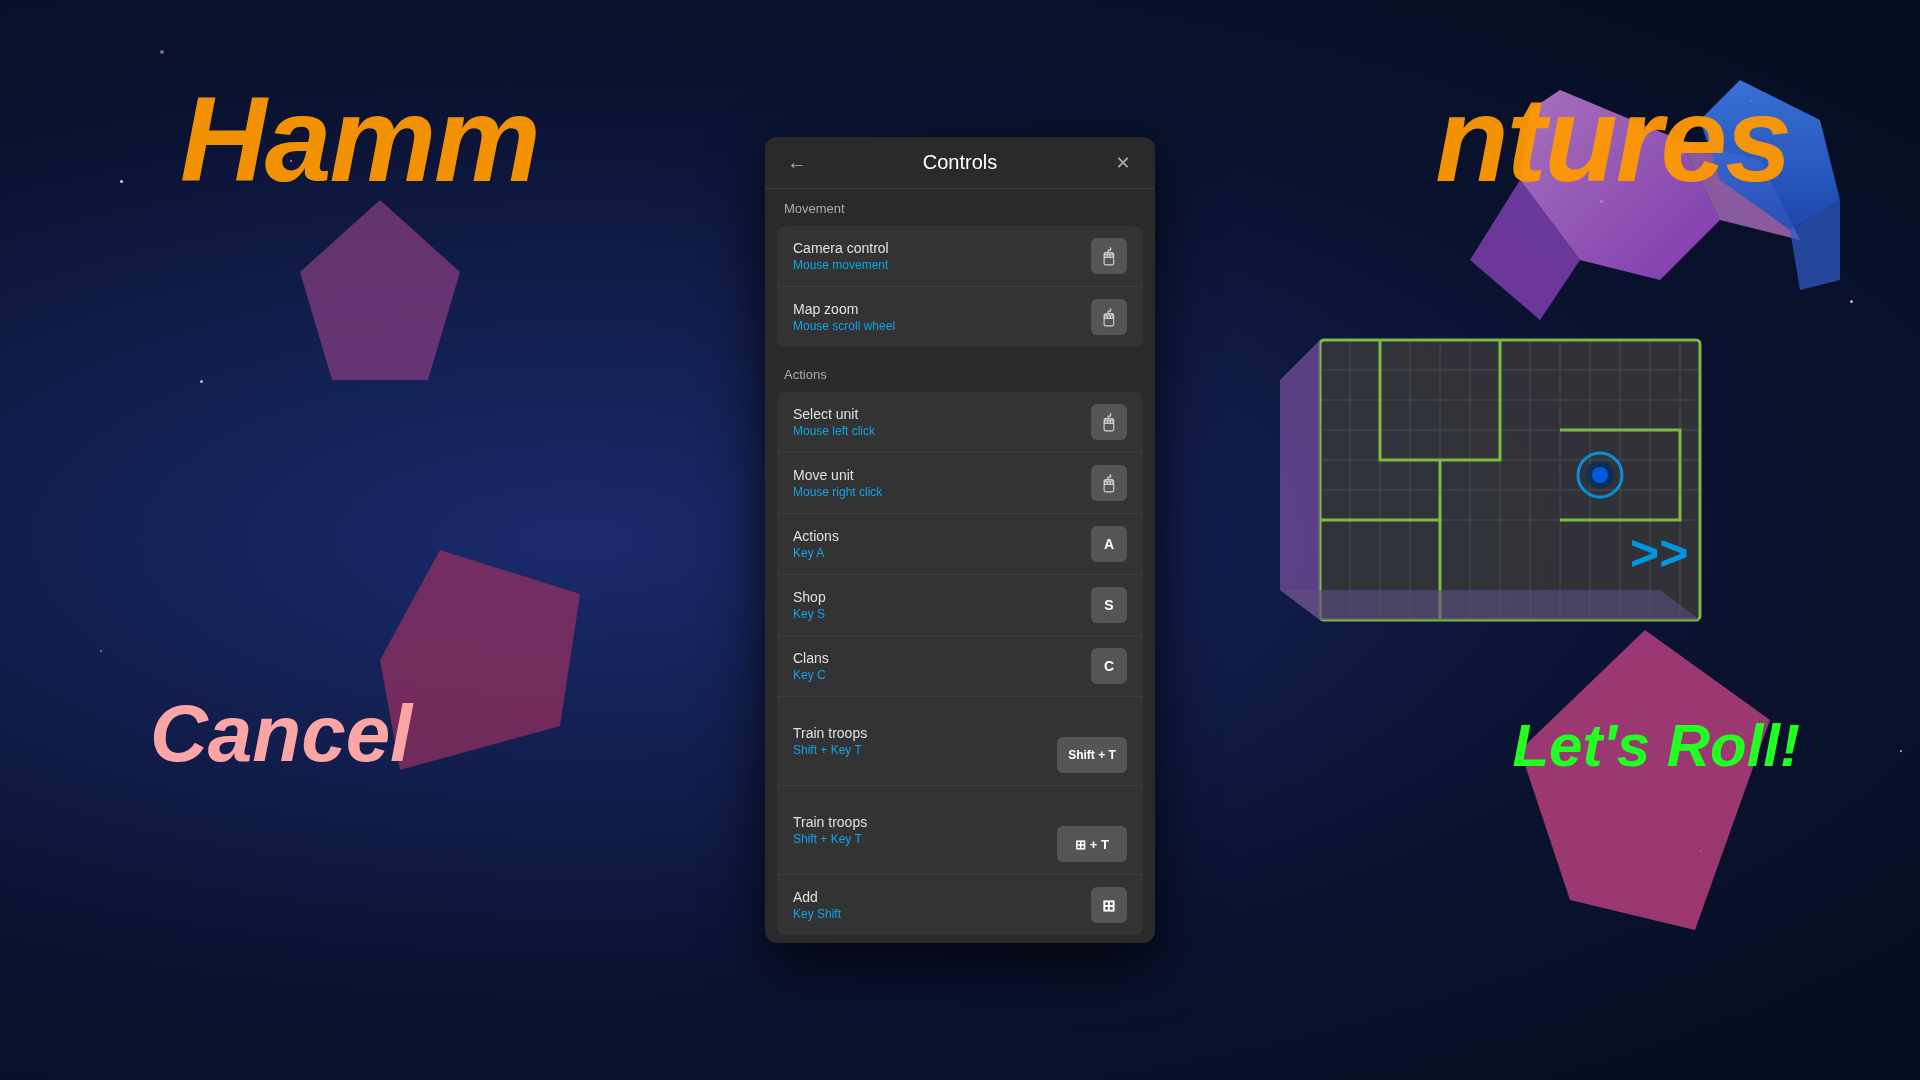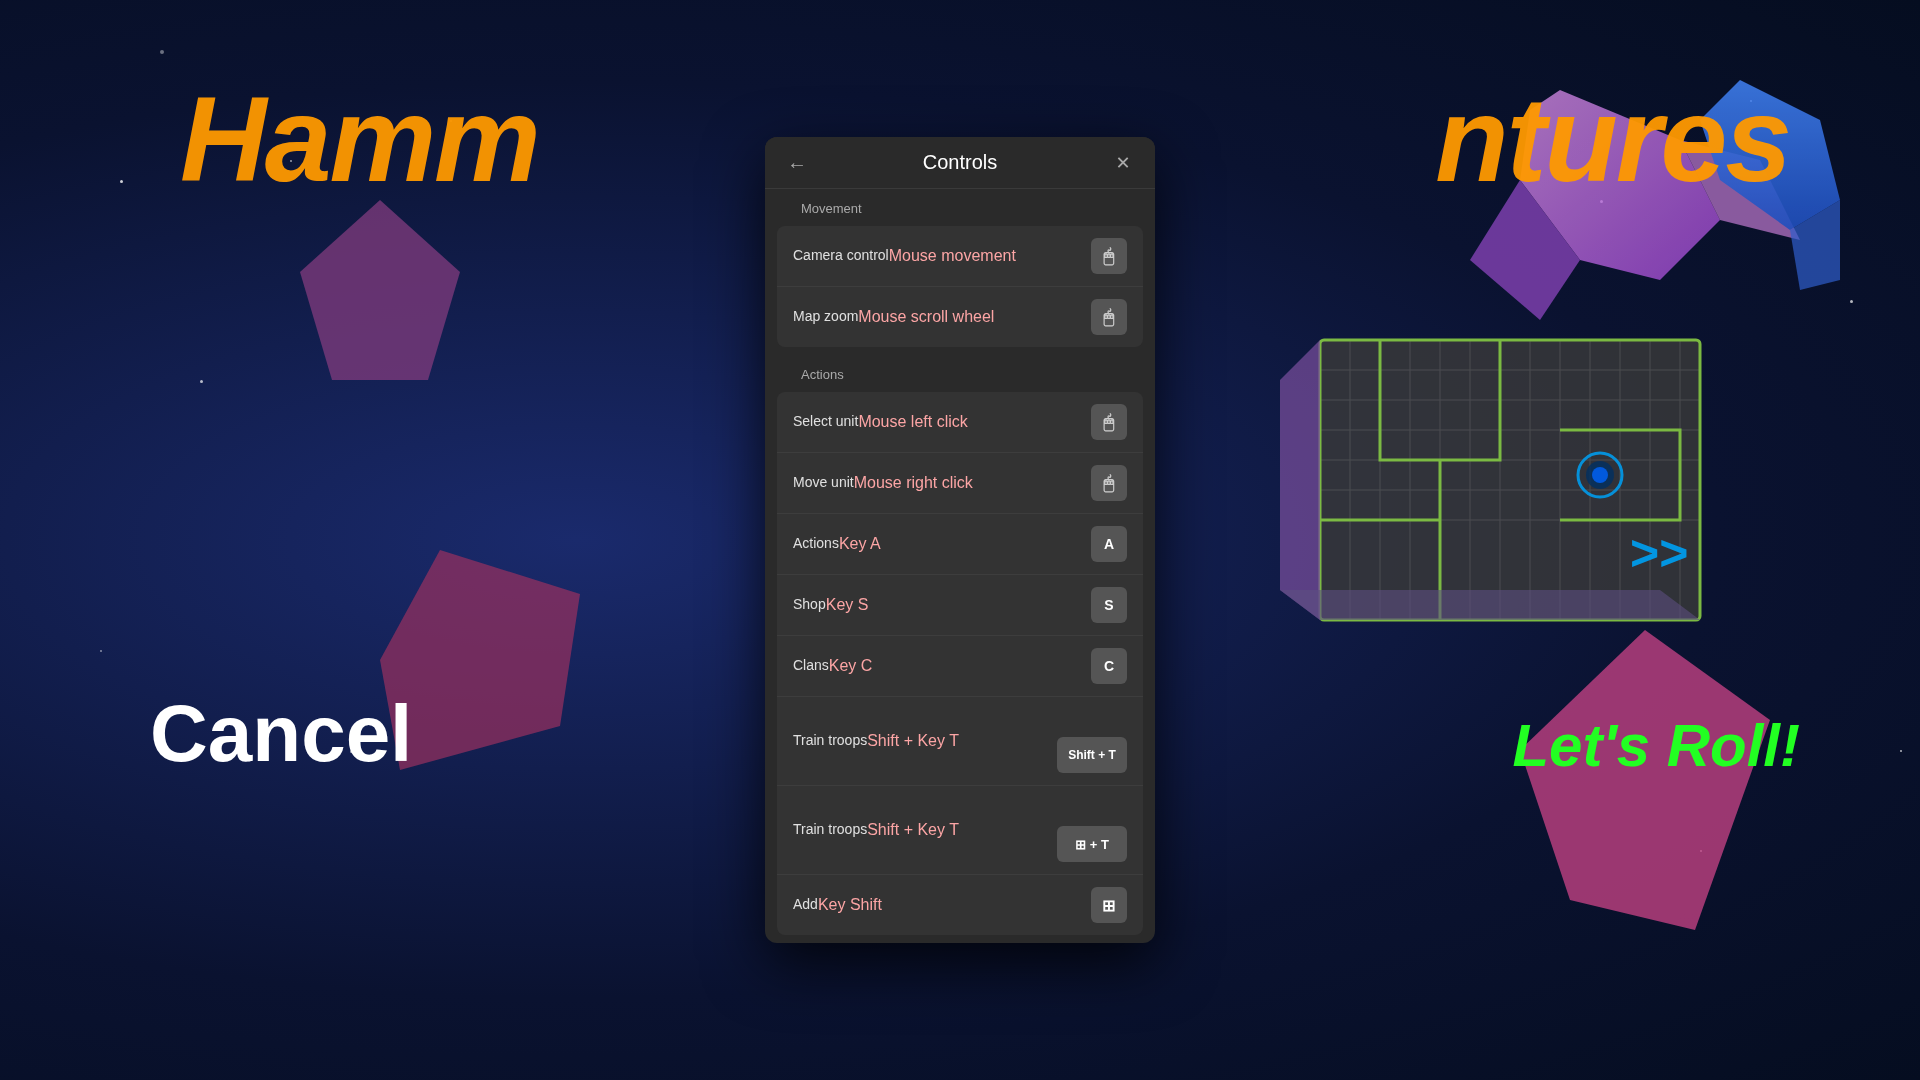--- a/index.html
+++ b/index.html
@@ -56,21 +56,22 @@
       letter-spacing: -2px;
       opacity: 0.95;
     }
 
     .text-cancel {
       position: absolute;
       bottom: 300px;
       left: 150px;
       font-size: 80px;
       font-weight: 900;
-      color: #ffffff;
+      color: #fca5a5;
+      font-style: italic;
       margin-top: 16px;
     }
 
     .text-letsroll {
       position: absolute;
       bottom: 300px;
       right: 120px;
       font-size: 60px;
       font-weight: 900;
       color: #22ff22;
@@ -200,21 +201,21 @@
     .modal-body::-webkit-scrollbar-thumb {
       background: #555;
       border-radius: 2px;
     }
 
     .section {
       margin: 0;
     }
 
     .section-header {
-      padding: 12px 36px 6px;
+      padding: 12px 19px 6px;
       font-size: 13px;
       color: #aaaaaa;
       font-weight: 400;
       background: #2a2a2a;
     }
 
     .section-group {
       background: #333333;
       border-radius: 8px;
       margin: 4px 12px 8px;
@@ -227,33 +228,33 @@
       justify-content: space-between;
       padding: 12px 16px;
       border-bottom: 1px solid #3d3d3d;
     }
     .control-item:last-child {
       border-bottom: none;
     }
 
     .control-info {
       display: flex;
-      flex-direction: row;
+      flex-direction: column;
     }
 
     .control-name {
       font-size: 14px;
       color: #e0e0e0;
       font-weight: 400;
       margin-bottom: 2px;
     }
 
     .control-key {
-      font-size: 16px;
-      color: #fca5a5;
+      font-size: 12px;
+      color: #0ea5e9;
     }
 
     .key-badge {
       min-width: 36px;
       height: 36px;
       background: #555555;
       border-radius: 6px;
       display: flex;
       align-items: center;
       justify-content: center;

